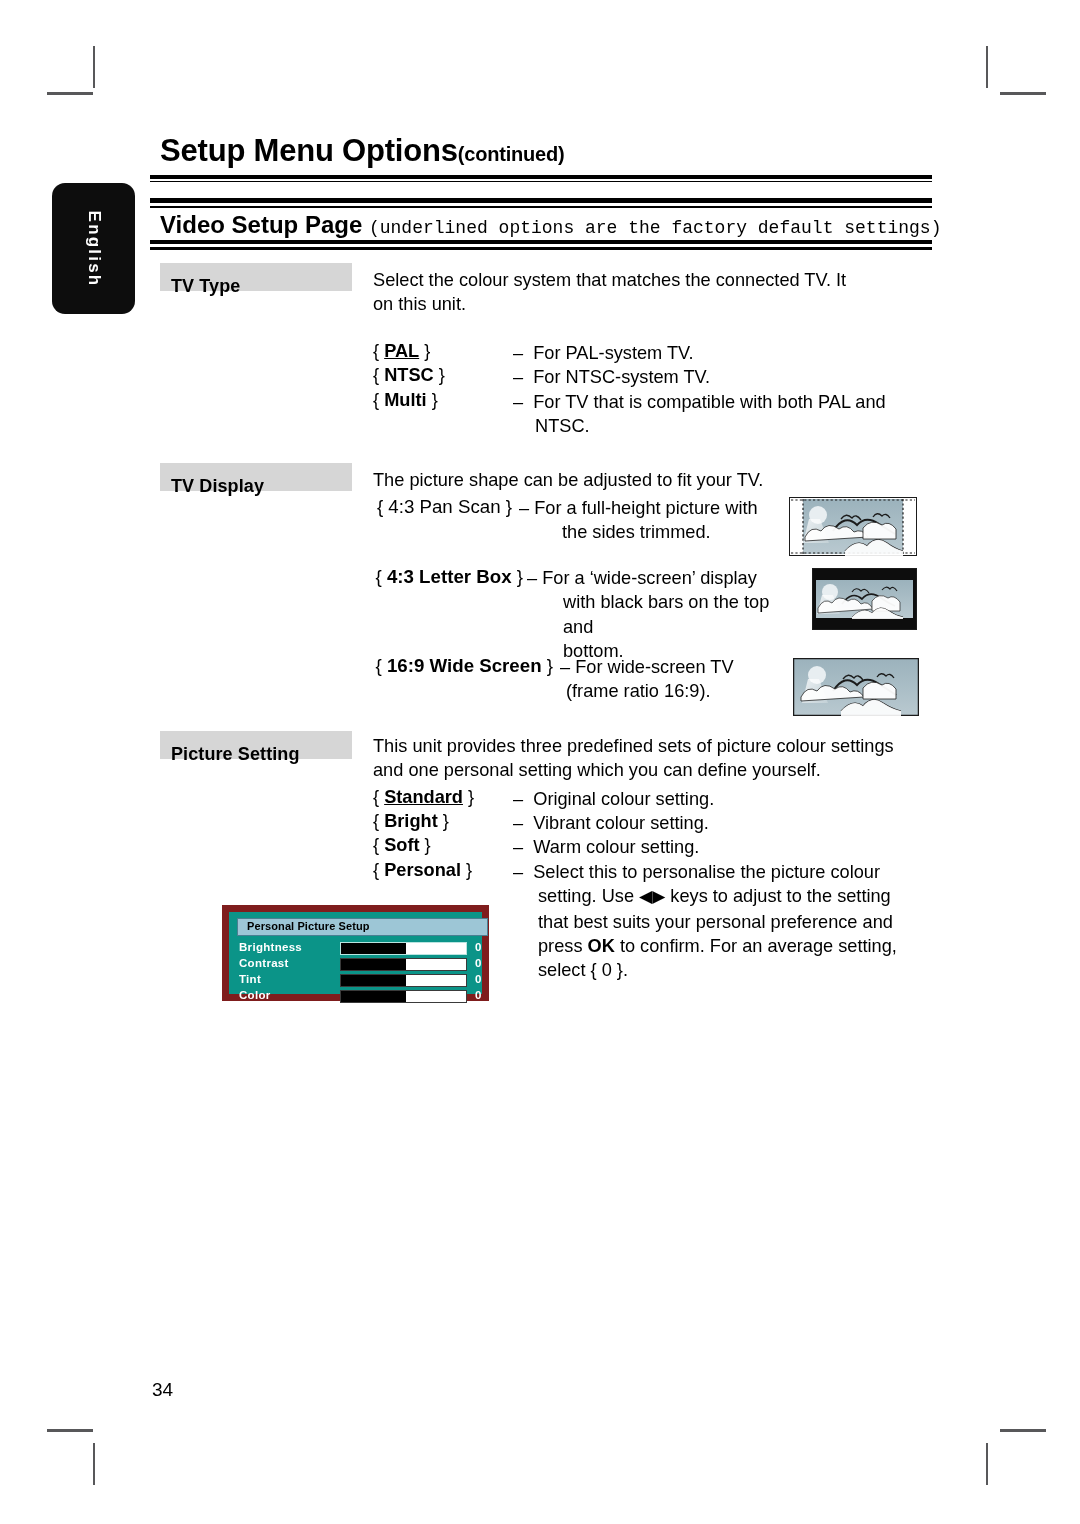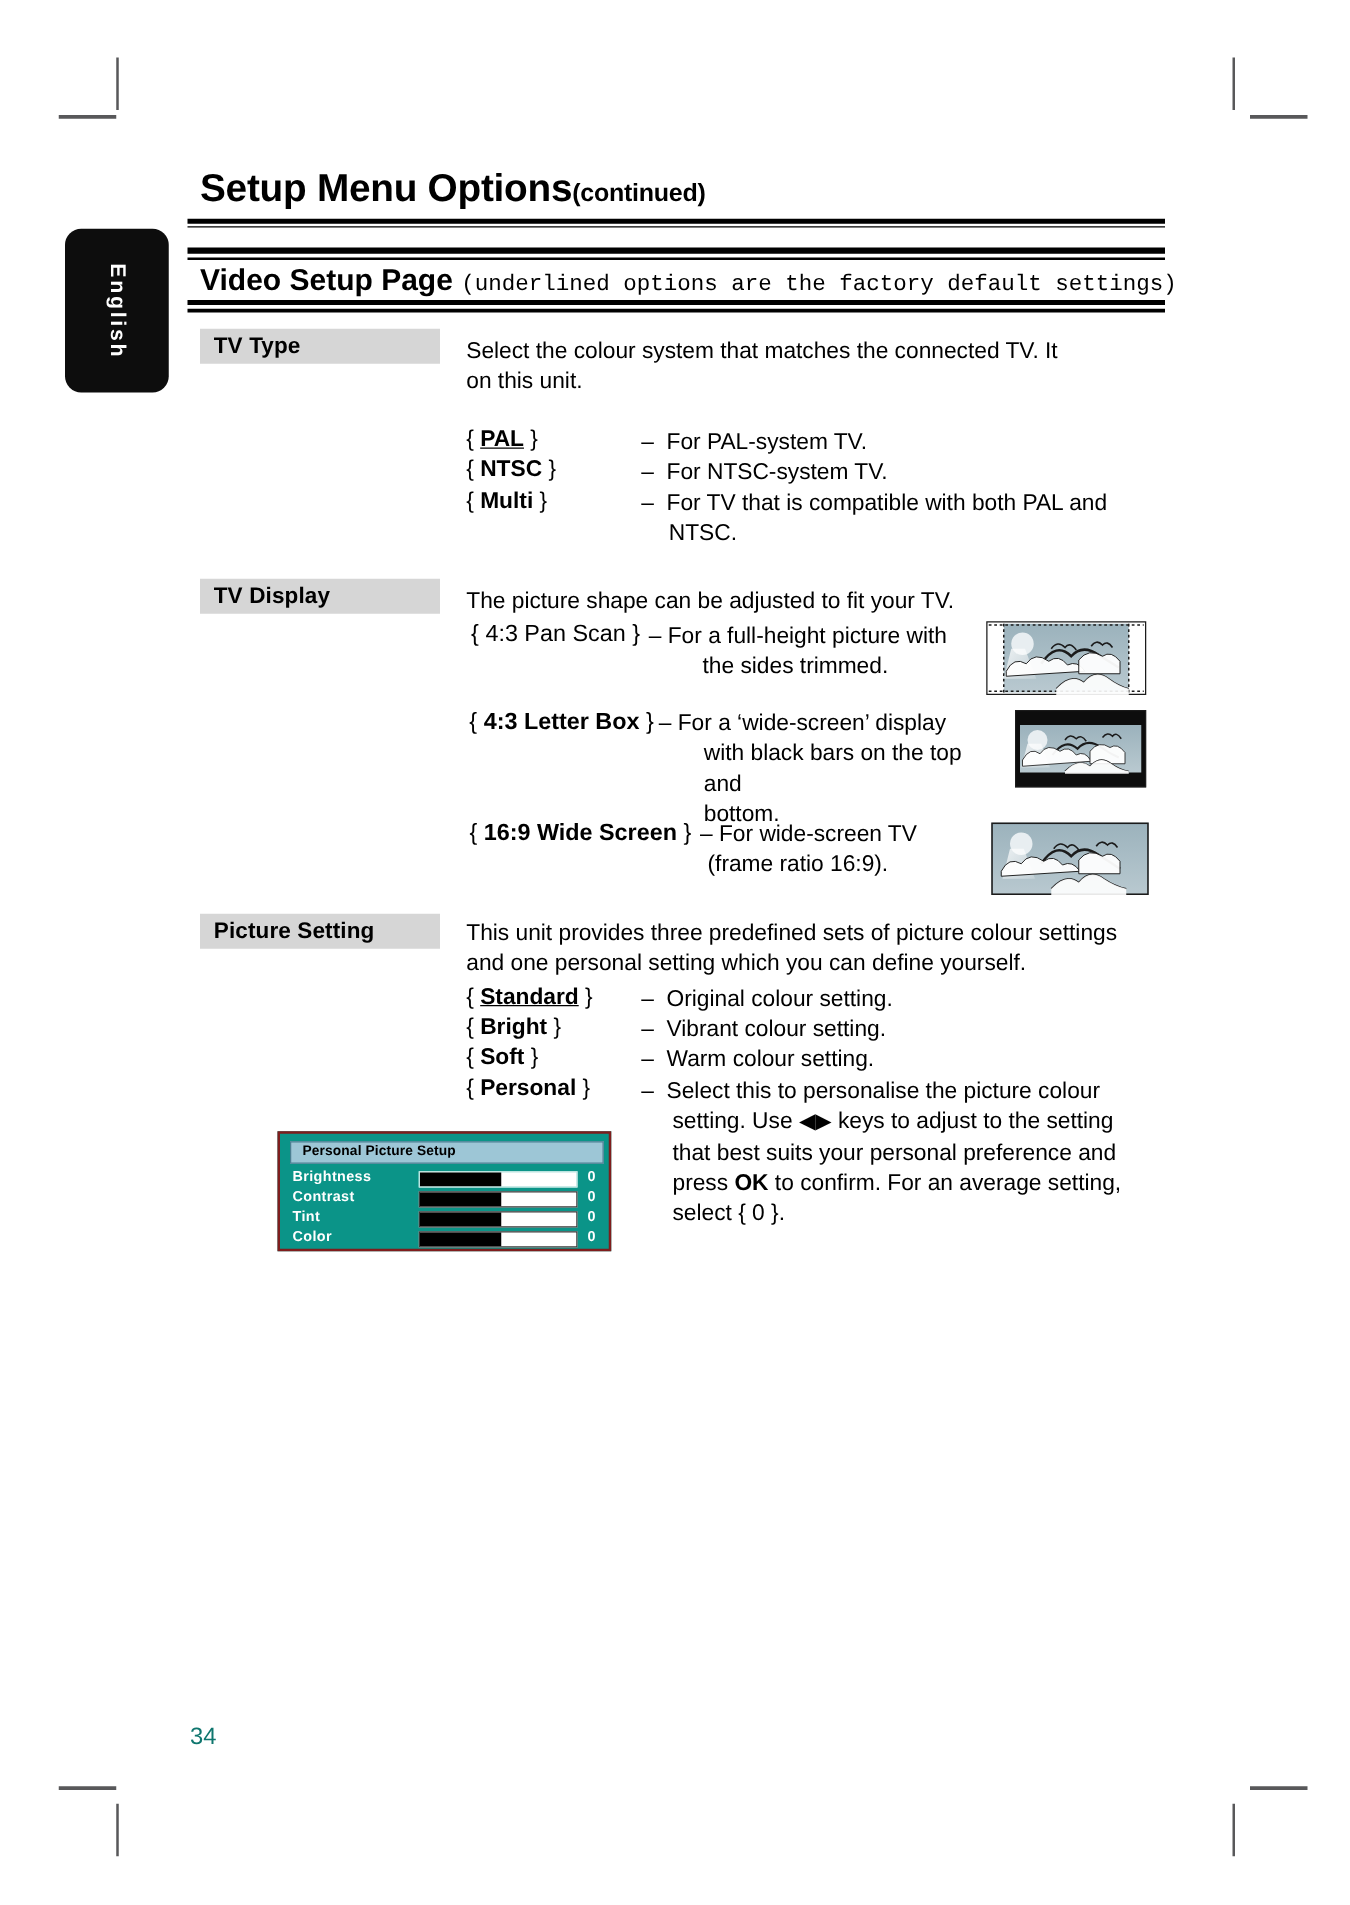--- a/index.html
+++ b/index.html
@@ -108,21 +108,21 @@
   .label-box {
     position: absolute;
     left: 160px;
     width: 192px;
     height: 28px;
     background: #d6d6d6;
   }
   .label-box span {
     position: absolute;
     left: 11px;
-    top: 3px;
+    top: 13px;
     font-size: 18px;
     font-weight: bold;
     white-space: nowrap;
     letter-spacing: 0.1px;
   }
 
   
   .body-text {
     position: absolute;
     font-size: 18.2px;
@@ -159,21 +159,21 @@
   .tvshot svg { display: block; }
 
   
   .osd {
     position: absolute;
     left: 222px;
     top: 905px;
     width: 267px;
     height: 96px;
     background: #0b9488;
-    border: 2px solid #7f1d1d;
+    border: 7px solid #7f1d1d;
     box-sizing: border-box;
   }
   .osd-title {
     position: absolute;
     left: 8px;
     top: 6px;
     width: 251px;
     height: 18px;
     background: #9dc6d6;
     border: 1px solid #4b7f92;
@@ -226,21 +226,21 @@
     font-weight: bold;
     color: #ffffff;
   }
 
   
   .folio {
     position: absolute;
     left: 152px;
     top: 1379px;
     font-size: 19px;
-    color: #0f766e;
+    color: #000000;
   }
 </style>
 </head>
 <body>
 
 <div class="crop-v cm-tl-v"></div>
 <div class="crop-h cm-tl-h"></div>
 <div class="crop-v cm-tr-v"></div>
 <div class="crop-h cm-tr-h"></div>
 <div class="crop-v cm-bl-v"></div>

